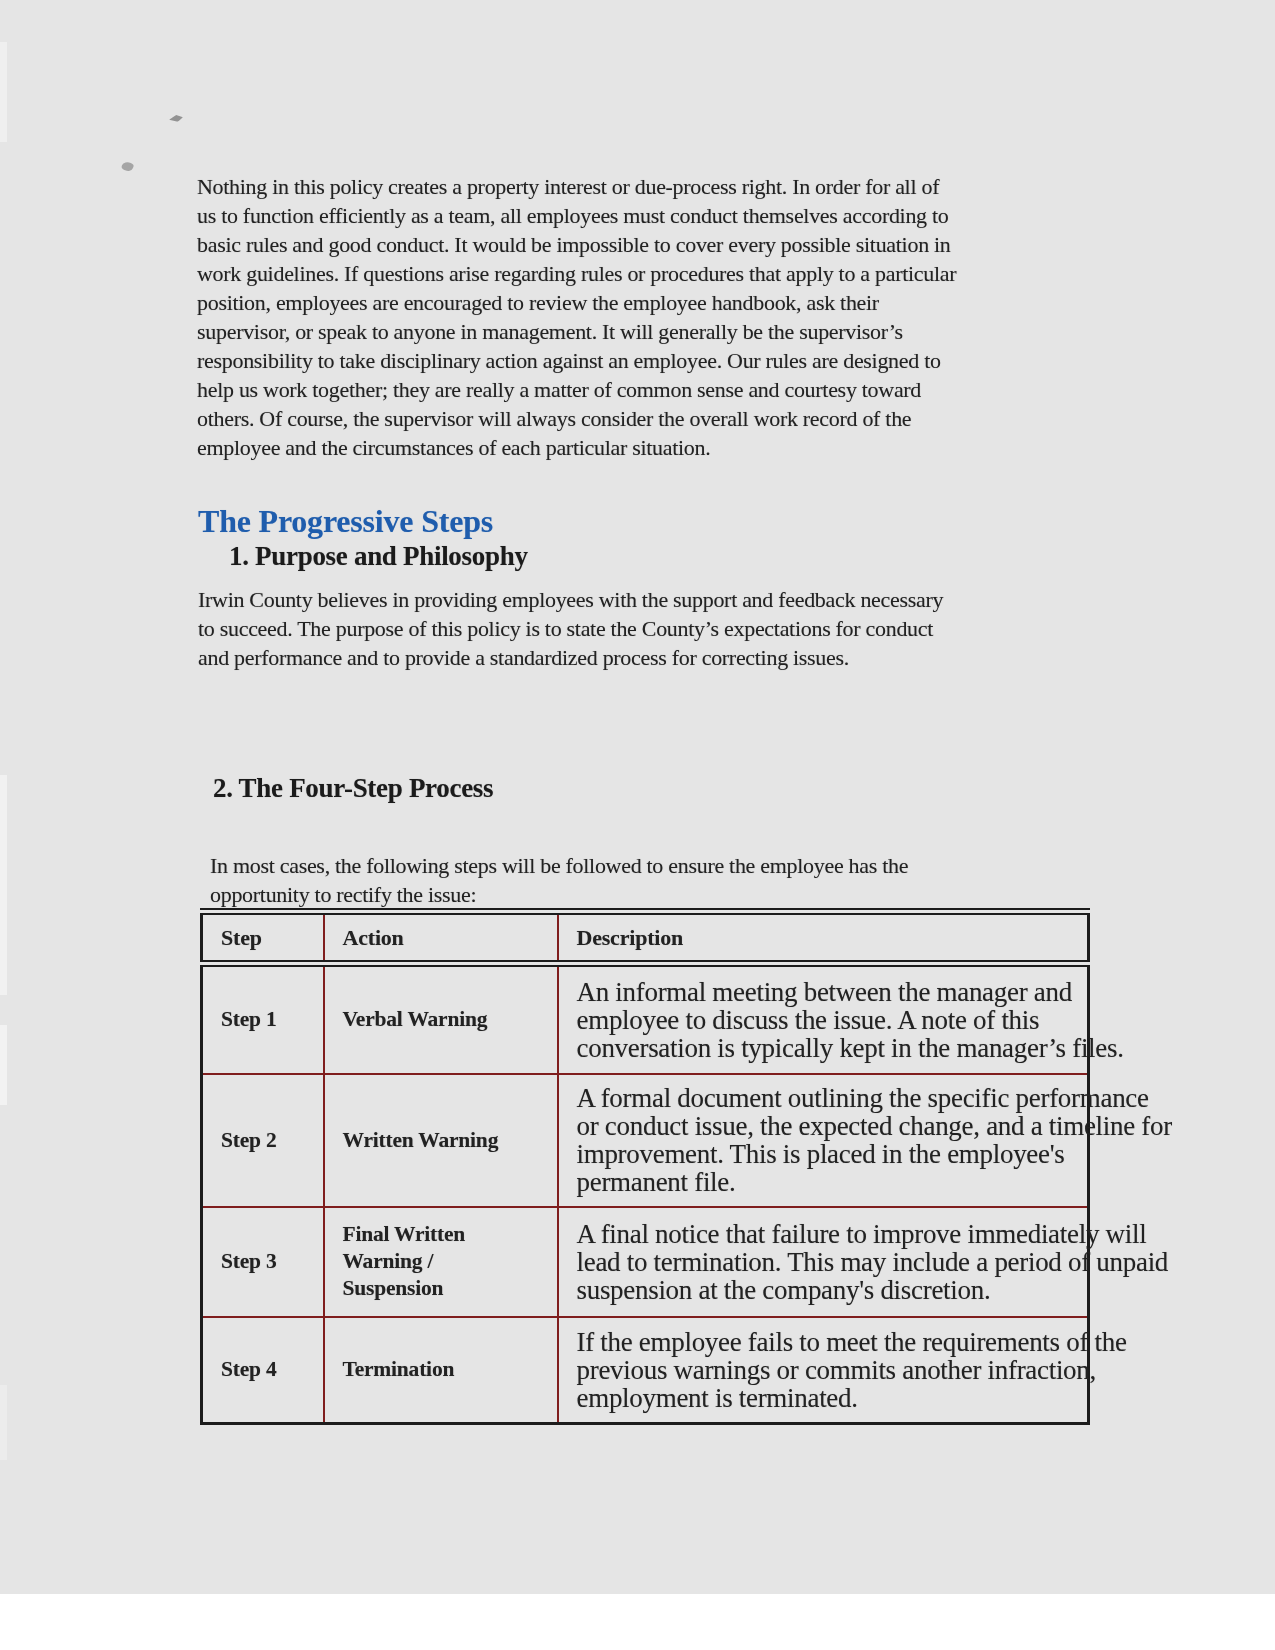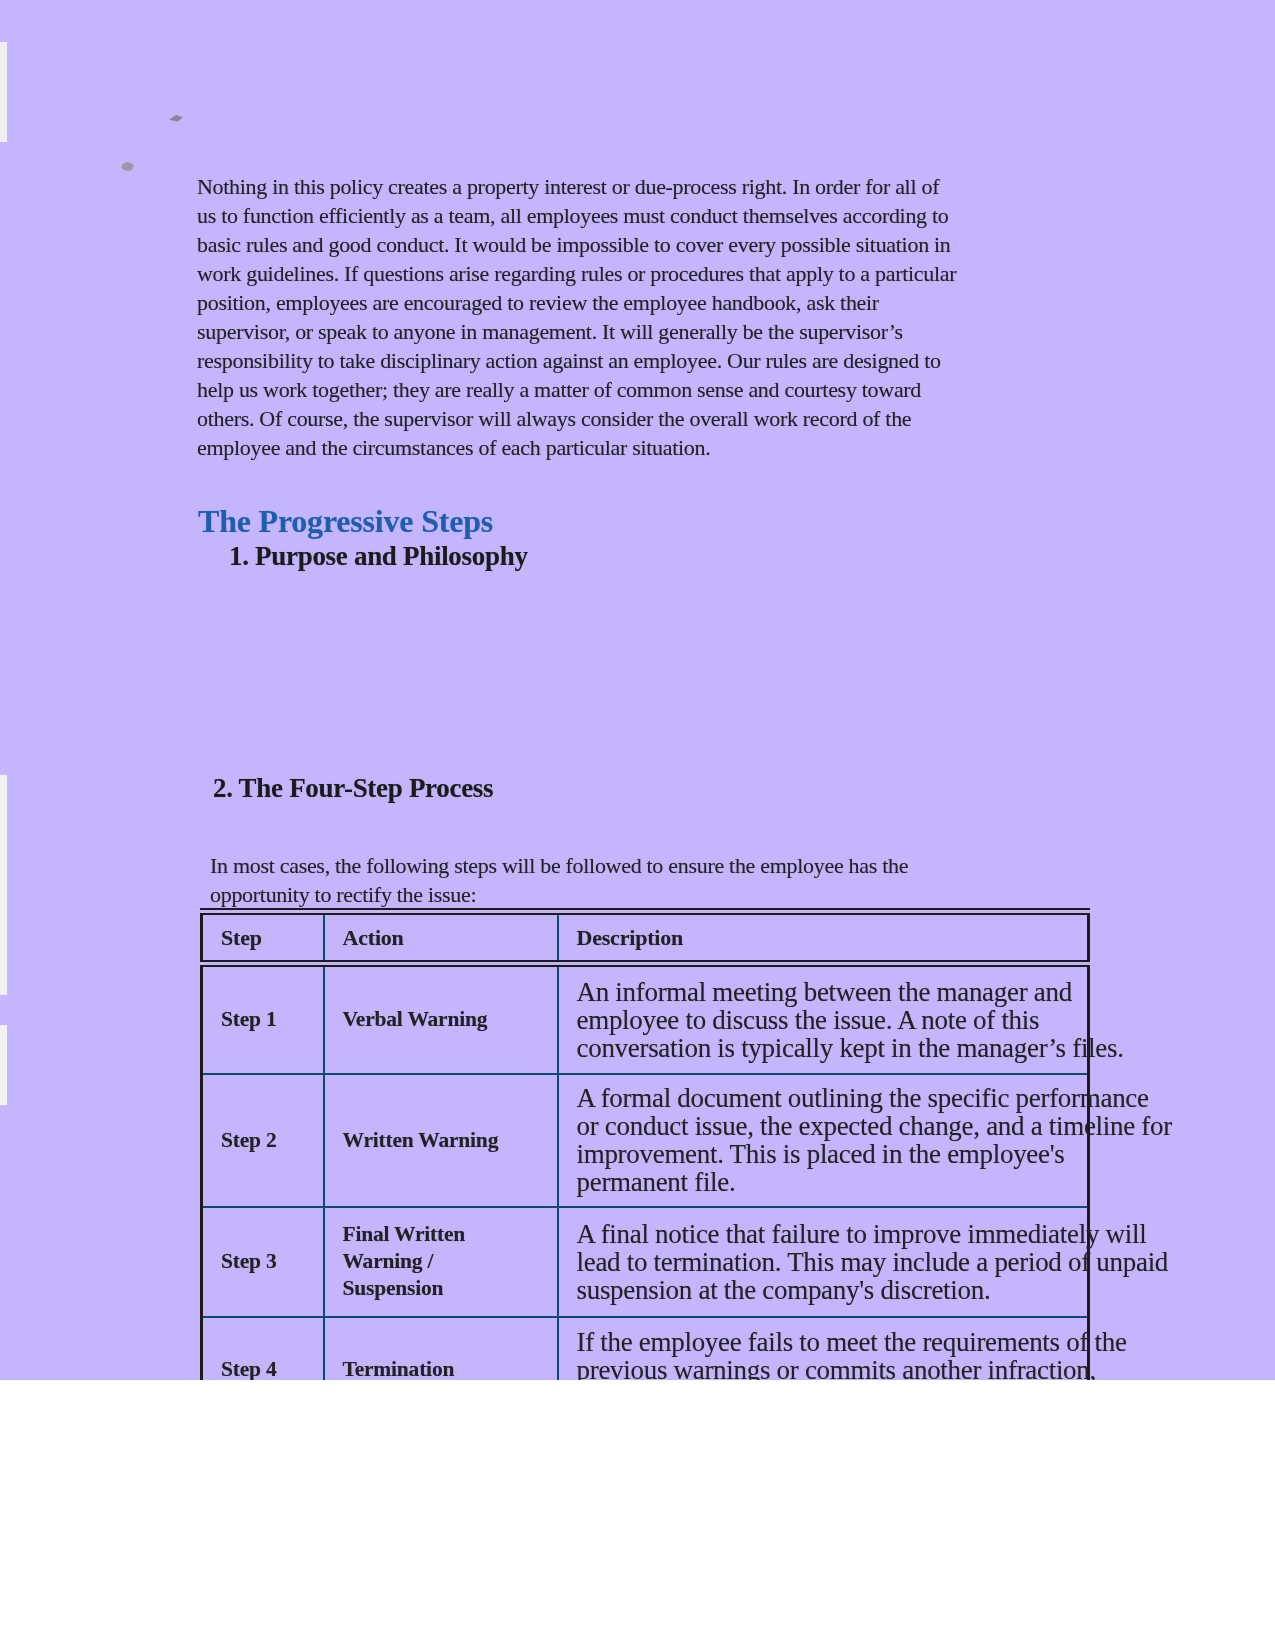--- a/index.html
+++ b/index.html
@@ -1,18 +1,18 @@
 <!DOCTYPE html>
 <html><head>
 <meta charset="utf-8">
 <style>
   html,body{margin:0;padding:0;background:#ffffff;}
   .page{
-    position:relative;width:1275px;height:1380px;overflow:hidden;
-    background:#c4b5fd;
+    position:relative;width:1275px;height:1594px;overflow:hidden;
+    background:#e5e5e5;
     font-family:"Liberation Serif", serif;color:#222;
   }
   .txt{
     position:absolute;margin:0;white-space:pre;
     font-size:22px;line-height:29px;letter-spacing:-0.3px;
     text-shadow:0 0 1px rgba(40,40,40,0.30);
   }
   .intro{left:197px;top:172px;}
   .section-label{
     position:absolute;left:198px;top:506px;margin:0;white-space:pre;
@@ -32,21 +32,21 @@
 
   table.steps{
     position:absolute;left:200px;top:908px;width:887px;
     border-collapse:collapse;table-layout:fixed;
     border:3px solid #1c1c1c;border-top:7px double #1c1c1c;
   }
   table.steps col.c1{width:122px;}
   table.steps col.c2{width:234px;}
   table.steps col.c3{width:531px;}
   table.steps th,table.steps td{
-    border:2px solid #0c4a6e;vertical-align:middle;
+    border:2px solid #7f1d1d;vertical-align:middle;
     padding:4px 8px 4px 18px;text-align:left;
     text-shadow:0 0 1px rgba(40,40,40,0.30);
   }
   table.steps thead tr{height:52px;}
   table.steps thead th{
     font-size:22px;font-weight:bold;border-bottom:7px double #1c1c1c;
     letter-spacing:-0.2px;
   }
   table.steps tbody tr.r1{height:110px;}
   table.steps tbody tr.r2{height:133px;}
@@ -97,20 +97,23 @@
 supervisor, or speak to anyone in management. It will generally be the supervisor’s
 responsibility to take disciplinary action against an employee. Our rules are designed to
 help us work together; they are really a matter of common sense and courtesy toward
 others. Of course, the supervisor will always consider the overall work record of the
 employee and the circumstances of each particular situation.</p>
 
   <h3 class="section-label">The Progressive Steps</h3>
 
   <h2 class="h-serif h-purpose">1. Purpose and Philosophy</h2>
 
+  <p class="txt p-purpose">Irwin County believes in providing employees with the support and feedback necessary
+to succeed. The purpose of this policy is to state the County’s expectations for conduct
+and performance and to provide a standardized process for correcting issues.</p>
 
 
   <h2 class="h-serif h-process">2. The Four-Step Process</h2>
 
   <p class="txt p-steps">In most cases, the following steps will be followed to ensure the employee has the
 opportunity to rectify the issue:</p>
 
   <table class="steps">
     <colgroup>
         <col class="c1">

